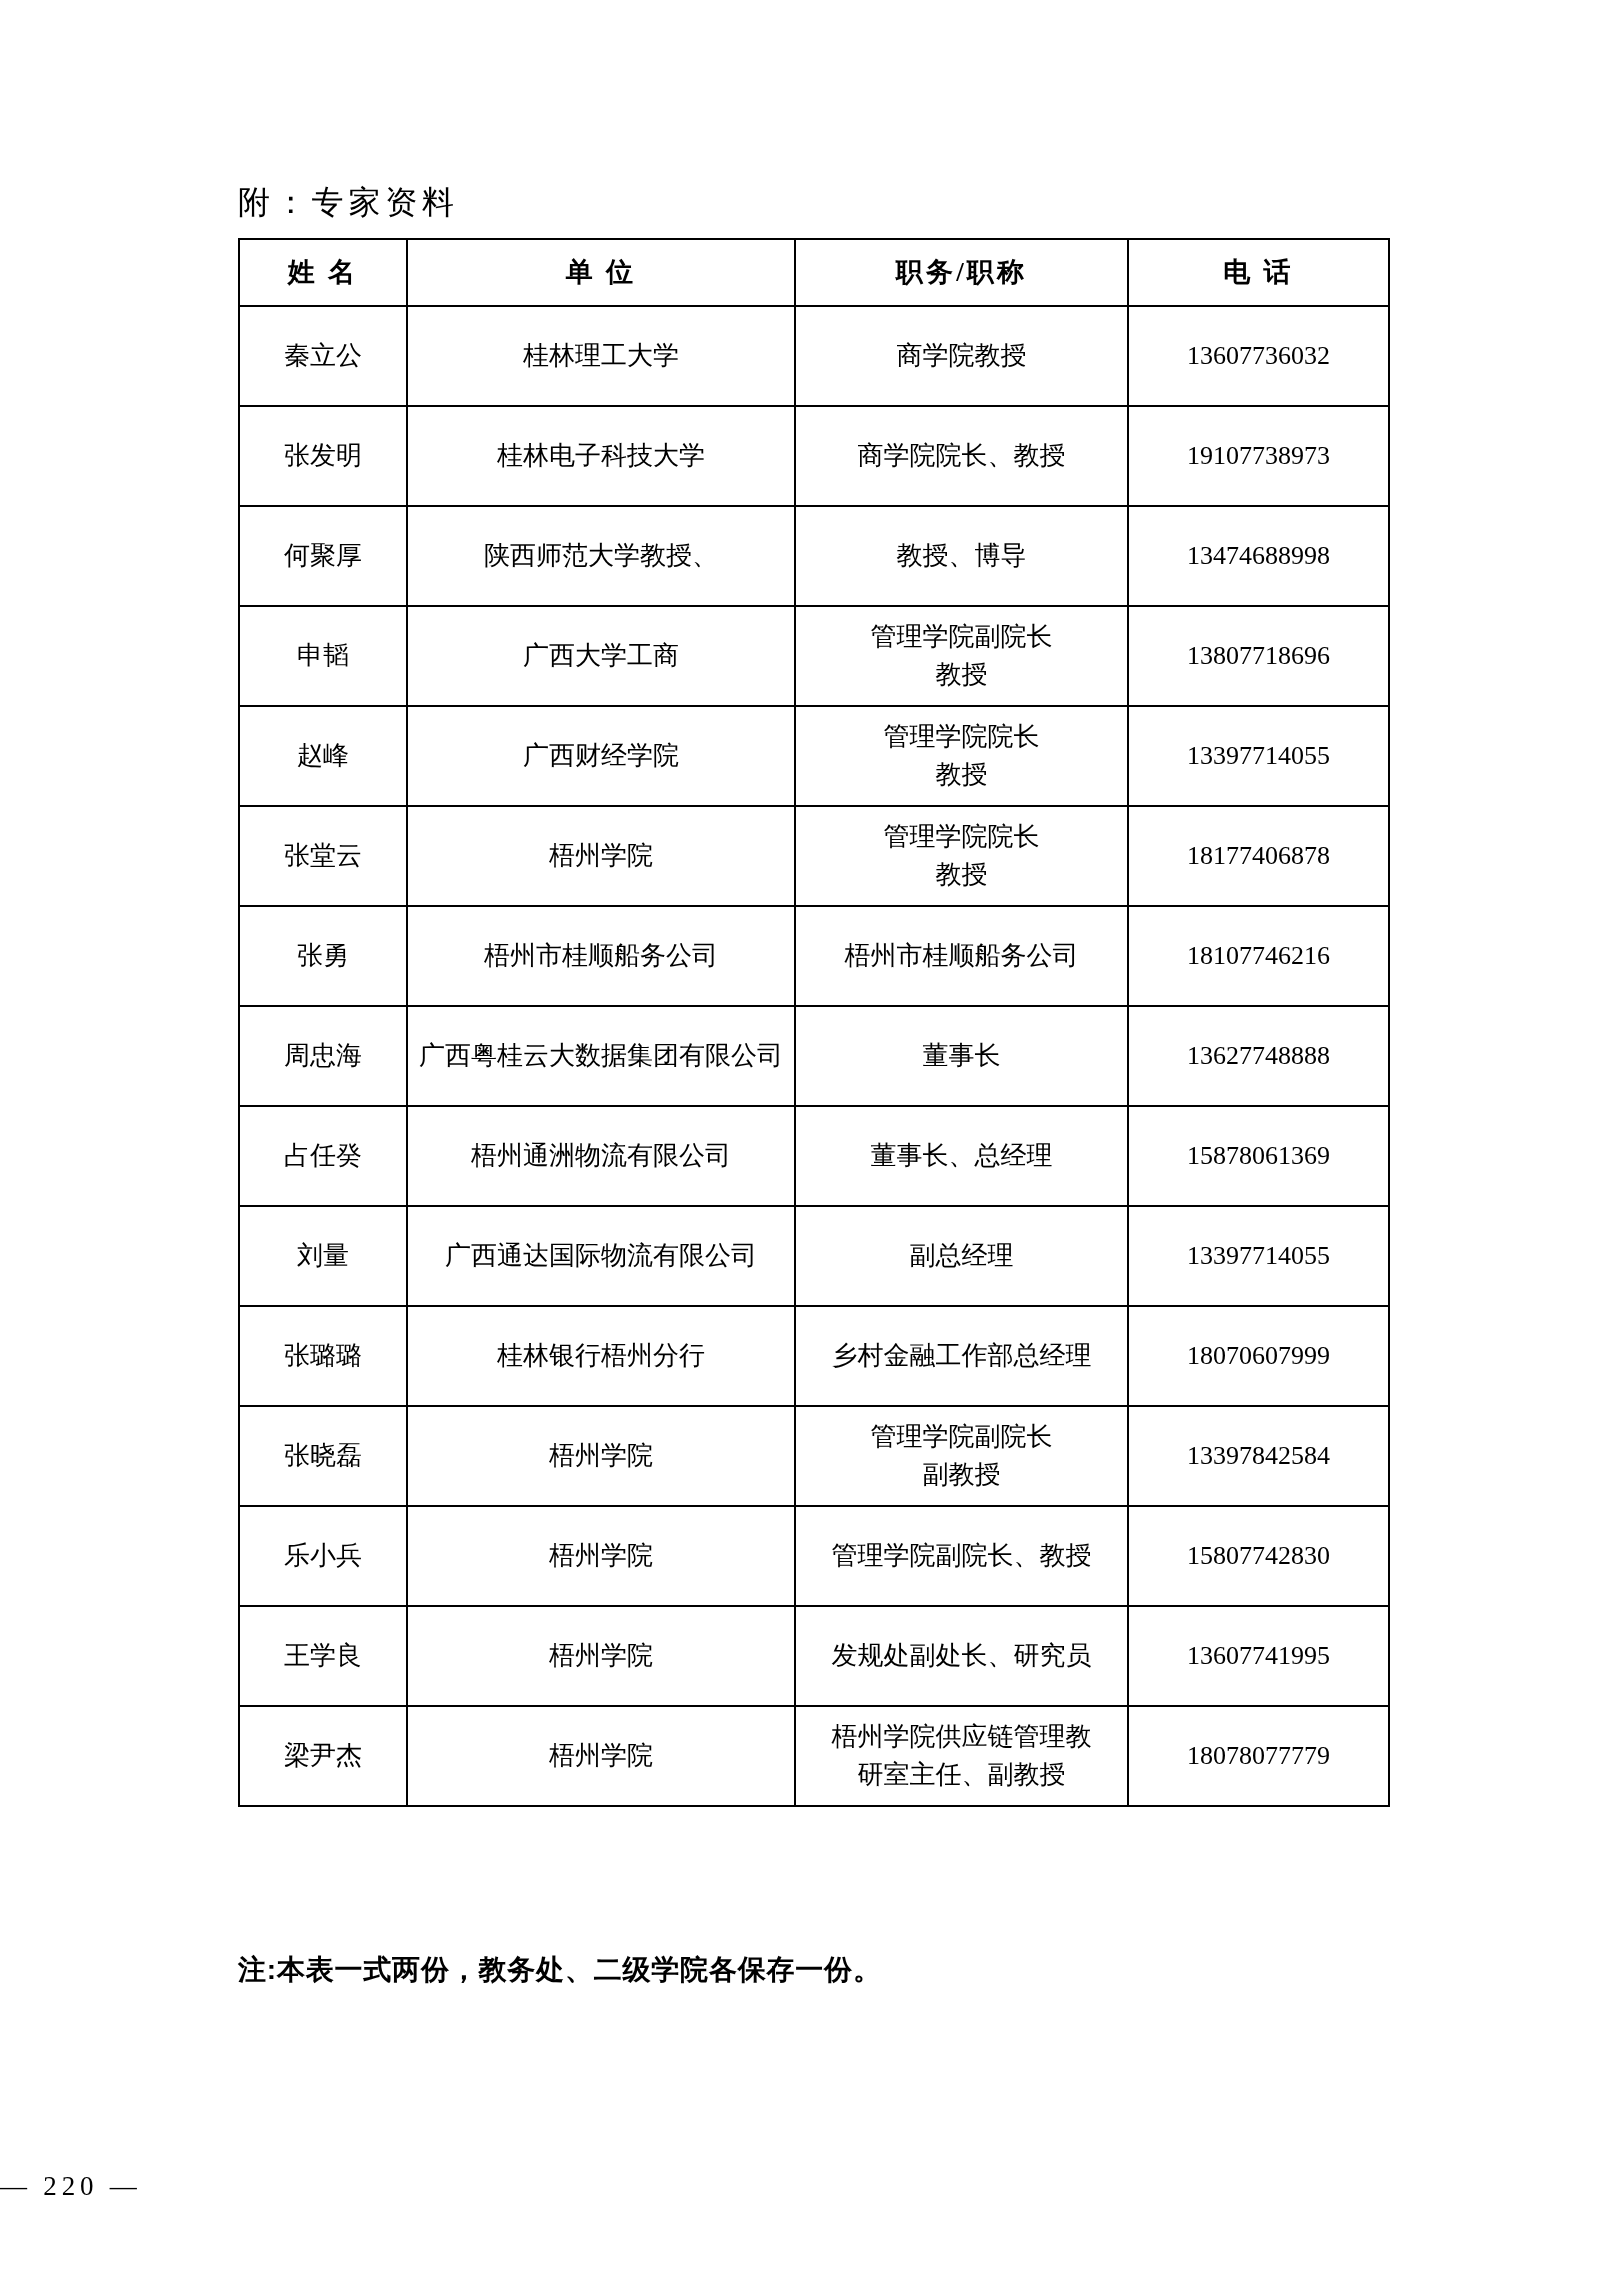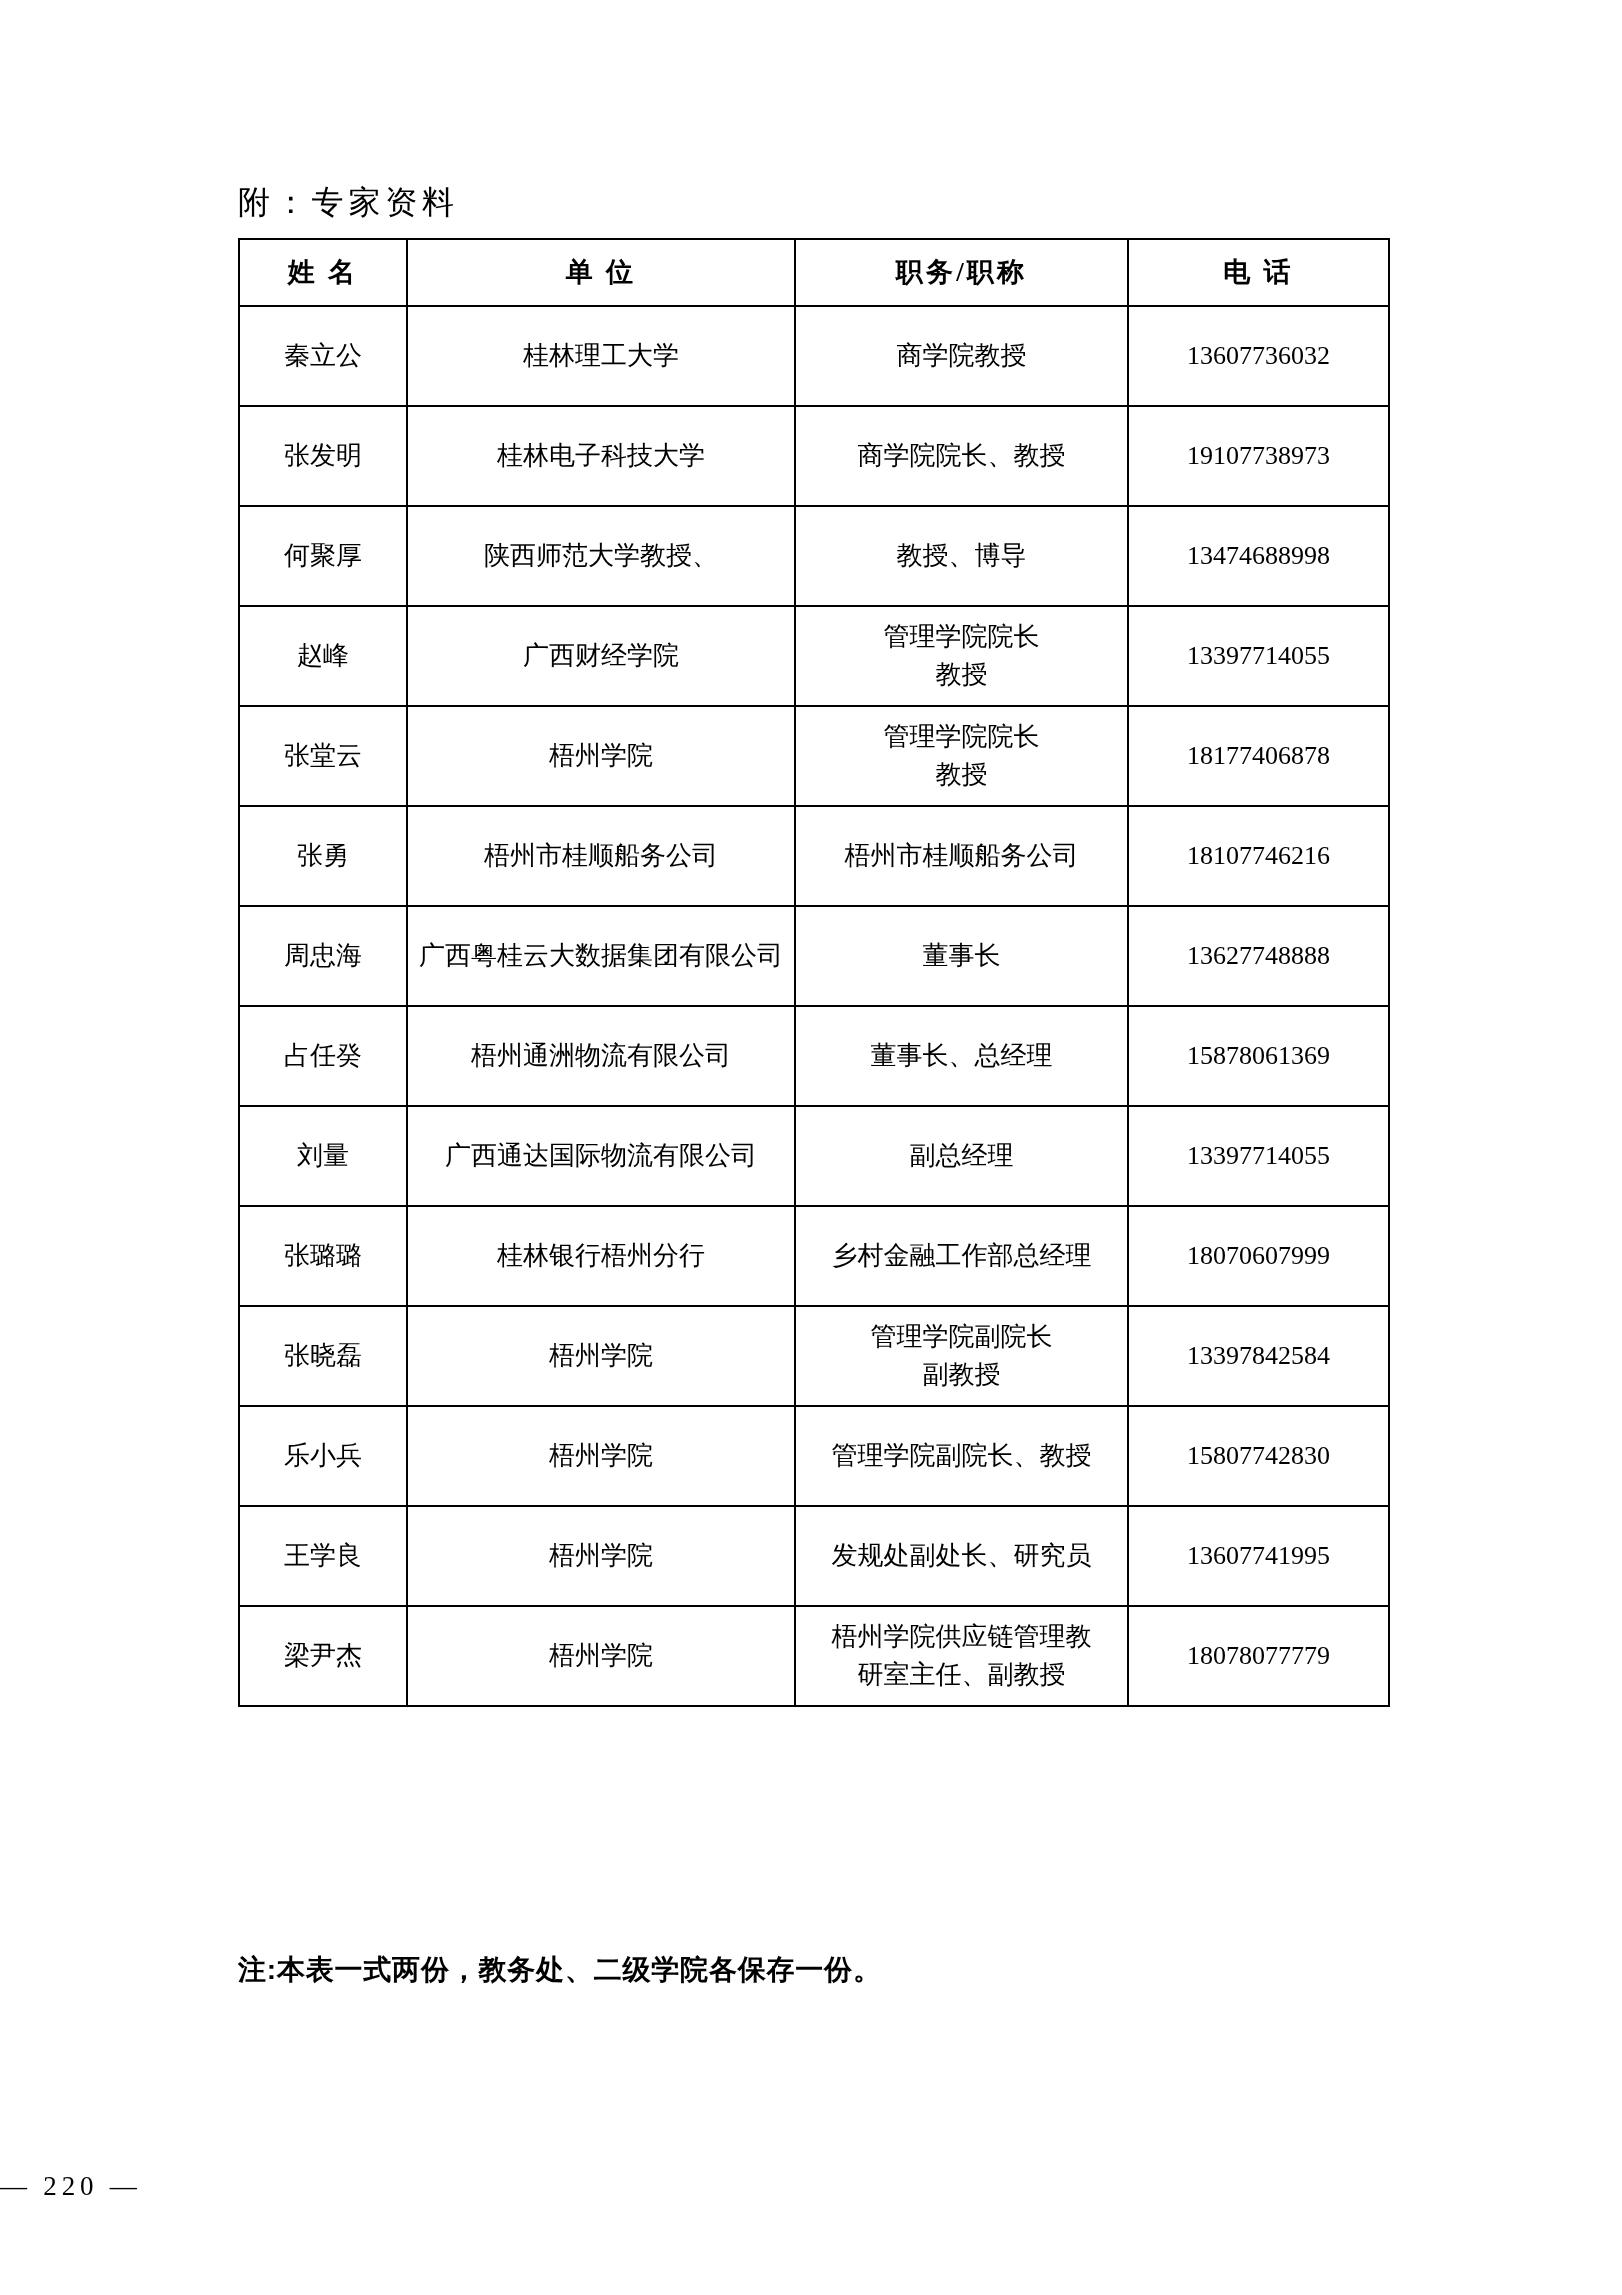--- a/index.html
+++ b/index.html
@@ -124,20 +124,29 @@
             <td>商学院院长、教授</td>
             <td>19107738973</td>
           </tr>
           <tr>
             <td>何聚厚</td>
             <td>陕西师范大学教授、</td>
             <td>教授、博导</td>
             <td>13474688998</td>
           </tr>
           <tr>
+            <td>申韬</td>
+            <td>广西大学工商</td>
+            <td class="two-line">
+              <span class="cell-line">管理学院副院长</span>
+              <span class="cell-line">教授</span>
+            </td>
+            <td>13807718696</td>
+          </tr>
+          <tr>
             <td>赵峰</td>
             <td>广西财经学院</td>
             <td class="two-line">
               <span class="cell-line">管理学院院长</span>
               <span class="cell-line">教授</span>
             </td>
             <td>13397714055</td>
           </tr>
           <tr>
             <td>张堂云</td>

